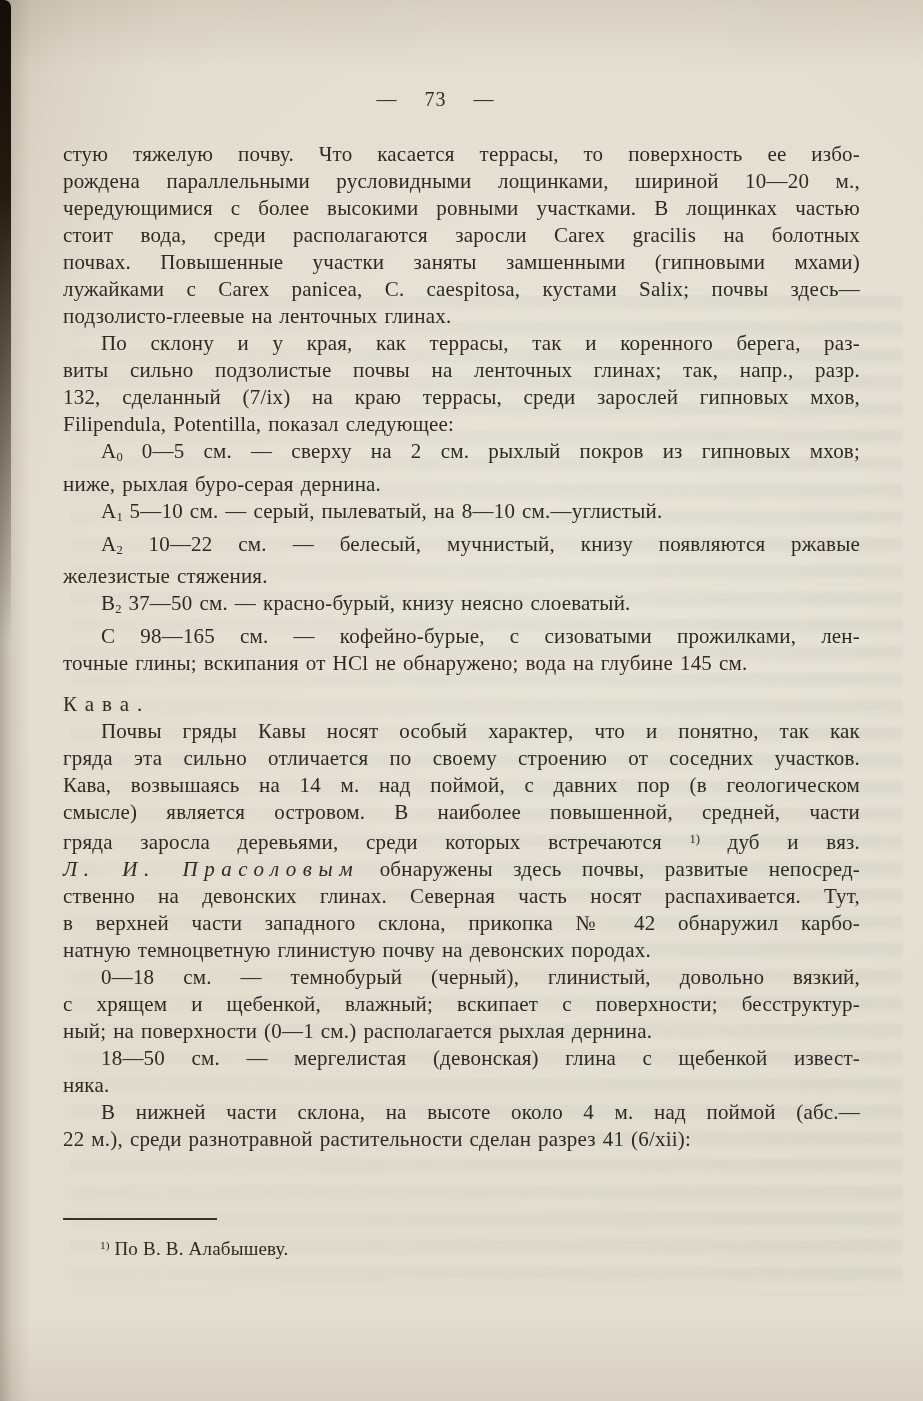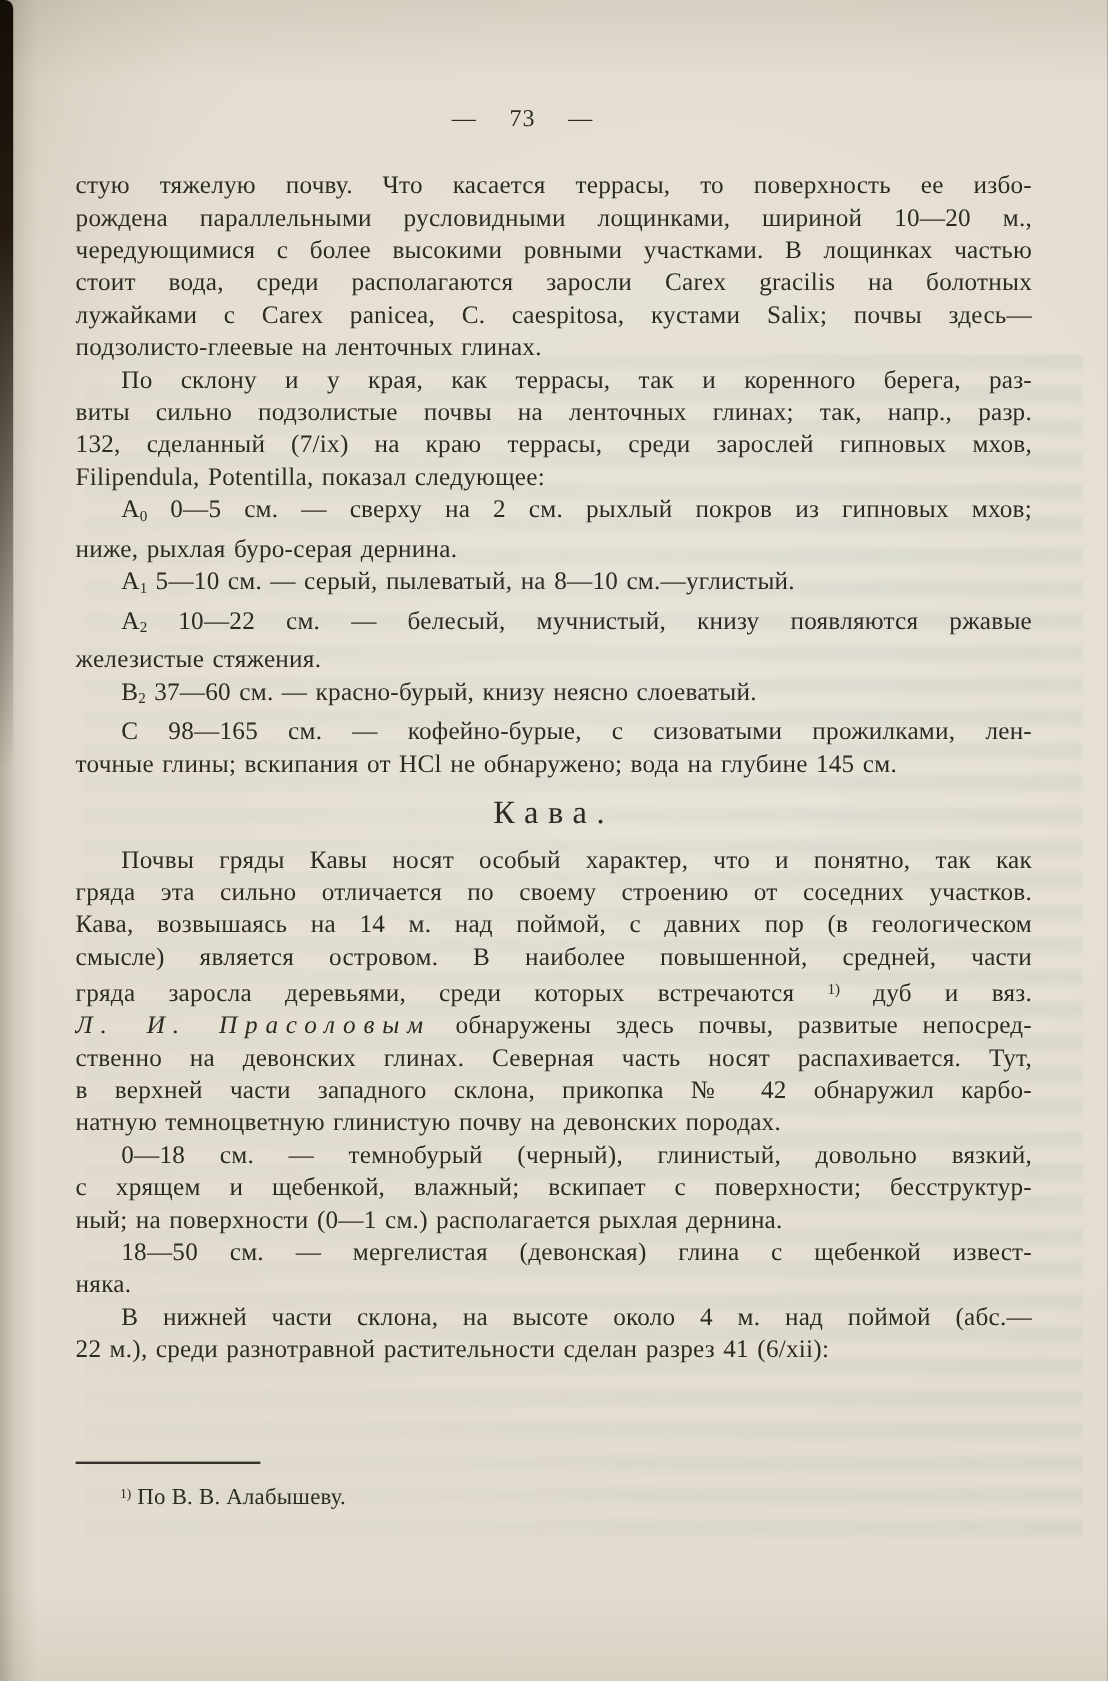--- a/index.html
+++ b/index.html
@@ -61,24 +61,24 @@
   .line{
     text-align:justify;
     text-align-last:justify;
     word-spacing:1.5px;
     letter-spacing:0.2px;
     white-space:normal;
   }
   .line.last{text-align-last:left;}
   .line.indent{padding-left:38px;}
   .heading{
-    text-align:center;
+    text-align:left;
     letter-spacing:8px;
-    margin-top:14px;margin-bottom:12px;
-    font-size:27px;line-height:27px;
+    margin-top:14px;
+    font-size:21px;line-height:27px;
   }
   sub.hsub, span.sub{
     font-size:0.60em;
     vertical-align:-0.22em;
     letter-spacing:0;
   }
   span.sup{
     font-size:0.60em;
     vertical-align:0.50em;
     letter-spacing:0;
@@ -111,20 +111,21 @@
     <span>73</span>
     <span>—</span>
   </div>
 
   <div class="text-block" id="text-block">
       <div class="para">
         <div class="line"><span>стую тяжелую почву. Что касается террасы, то поверхность ее избо-</span></div>
         <div class="line"><span>рождена параллельными русловидными лощинками, шириной 10—20 м.,</span></div>
         <div class="line"><span>чередующимися с более высокими ровными участками. В лощинках частью</span></div>
         <div class="line"><span>стоит вода, среди располагаются заросли Carex gracilis на болотных</span></div>
+        <div class="line"><span>почвах. Повышенные участки заняты замшенными (гипновыми мхами)</span></div>
         <div class="line"><span>лужайками с Carex panicea, C. caespitosa, кустами Salix; почвы здесь—</span></div>
         <div class="line last"><span>подзолисто-глеевые на ленточных глинах.</span></div>
       </div>
       <div class="para">
         <div class="line indent"><span>По склону и у края, как террасы, так и коренного берега, раз-</span></div>
         <div class="line"><span>виты сильно подзолистые почвы на ленточных глинах; так, напр., разр.</span></div>
         <div class="line"><span>132, сделанный (7/ix) на краю террасы, среди зарослей гипновых мхов,</span></div>
         <div class="line last"><span>Filipendula, Potentilla, показал следующее:</span></div>
       </div>
       <div class="para">
@@ -132,21 +133,21 @@
         <div class="line last"><span>ниже, рыхлая буро-серая дернина.</span></div>
       </div>
       <div class="para">
         <div class="line last indent"><span>А</span><span class="sub">1</span><span> 5—10 см. — серый, пылеватый, на 8—10 см.—углистый.</span></div>
       </div>
       <div class="para">
         <div class="line indent"><span>А</span><span class="sub">2</span><span> 10—22 см. — белесый, мучнистый, книзу появляются ржавые</span></div>
         <div class="line last"><span>железистые стяжения.</span></div>
       </div>
       <div class="para">
-        <div class="line last indent"><span>В</span><span class="sub">2</span><span> 37—60 см. — красно-бурый, книзу неясно слоеватый.</span></div>
+        <div class="line last indent"><span>В</span><span class="sub">2</span><span> 37—50 см. — красно-бурый, книзу неясно слоеватый.</span></div>
       </div>
       <div class="para">
         <div class="line indent"><span>С 98—165 см. — кофейно-бурые, с сизоватыми прожилками, лен-</span></div>
         <div class="line last"><span>точные глины; вскипания от HCl не обнаружено; вода на глубине 145 см.</span></div>
       </div>
       <div class="heading">Кава.</div>
       <div class="para">
         <div class="line indent"><span>Почвы гряды Кавы носят особый характер, что и понятно, так как</span></div>
         <div class="line"><span>гряда эта сильно отличается по своему строению от соседних участков.</span></div>
         <div class="line"><span>Кава, возвышаясь на 14 м. над поймой, с давних пор (в геологическом</span></div>

